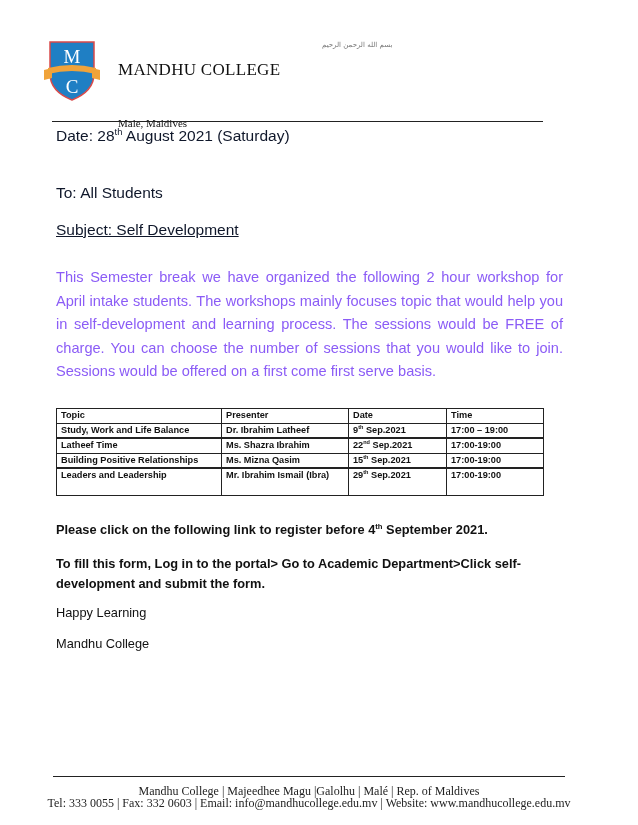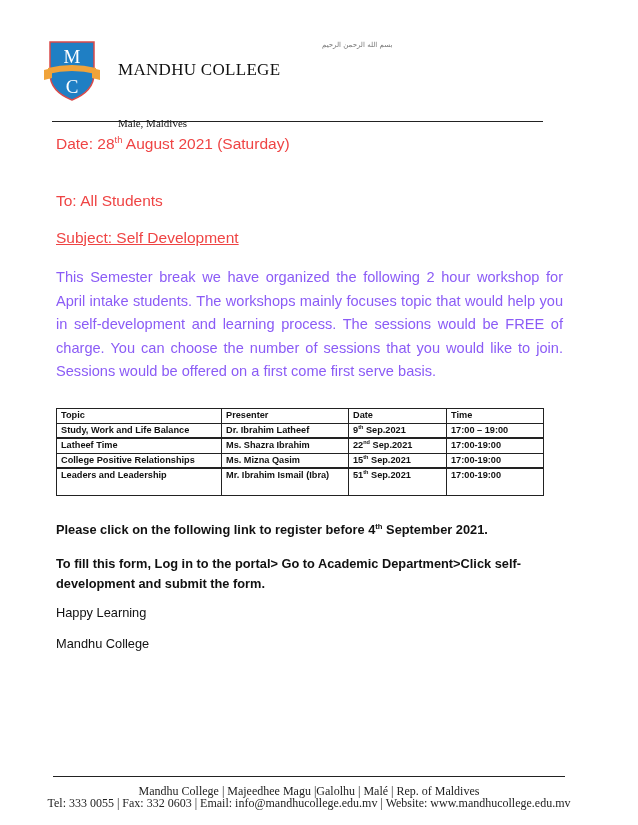--- a/index.html
+++ b/index.html
@@ -2,21 +2,21 @@
 <html><head>
 <meta charset="utf-8">
 <style>
   html, body { margin: 0; padding: 0; background: #ffffff; }
   body { width: 638px; height: 825px; position: relative; overflow: hidden; font-family: "Liberation Sans", sans-serif; color: #111; }
   .logo { position: absolute; left: 44px; top: 40px; width: 56px; height: 62px; }
   .college-name { position: absolute; left: 118px; top: 60px; font-family: "Liberation Serif", serif; font-size: 17px; letter-spacing: 0.3px; color: #111; }
   .college-loc { position: absolute; left: 118px; top: 85px; font-family: "Liberation Serif", serif; font-size: 11px; color: #111; margin-top: 32px; }
   .calligraphy { position: absolute; left: 322px; top: 41px; font-family: "DejaVu Serif", serif; font-size: 7px; color: #777; letter-spacing: -0.5px; }
   .rule-top { position: absolute; left: 52px; top: 121px; width: 491px; height: 0; border-top: 1px solid #222; }
-  .doc { position: absolute; left: 56px; font-family: "Liberation Sans", sans-serif; color: #ef4444; margin-top: 8px; }
+  .doc { position: absolute; left: 56px; font-family: "Liberation Sans", sans-serif; color: #0f172a; }
   .date { top: 127px; font-size: 15.5px; }
   .to { top: 184px; font-size: 15.5px; }
   .subject { top: 221px; font-size: 15.5px; text-decoration: underline; text-align: center; }
   sup { font-size: 60%; vertical-align: super; line-height: 0; }
   .body-para { position: absolute; left: 56px; top: 266px; width: 507px; font-size: 14.6px; line-height: 23.5px; text-align: justify; color: #8b5cf6; }
   table.ws { position: absolute; left: 56px; top: 408px; width: 488px; border-collapse: collapse; font-size: 9.2px; font-weight: bold; color: #111; }
   table.ws td { border: 1px solid #222; padding: 1px 4px; vertical-align: top; line-height: 11.5px; }
   table.ws tr.head td { border-top-width: 1.5px; }
   table.ws tr.thick td { border-top-width: 2px; }
   table.ws td.c1 { width: 156px; }
@@ -71,29 +71,29 @@
     <td><span>9</span><sup>th</sup><span> Sep.2021</span></td>
     <td>17:00 – 19:00</td>
   </tr>
   <tr class="thick">
     <td>Latheef Time</td>
     <td>Ms. Shazra Ibrahim</td>
     <td><span>22</span><sup>nd</sup><span> Sep.2021</span></td>
     <td>17:00-19:00</td>
   </tr>
   <tr>
-    <td>College Positive Relationships</td>
+    <td>Building Positive Relationships</td>
     <td>Ms. Mizna Qasim</td>
     <td><span>15</span><sup>th</sup><span> Sep.2021</span></td>
     <td>17:00-19:00</td>
   </tr>
   <tr class="thick">
     <td>Leaders and Leadership</td>
     <td>Mr. Ibrahim Ismail (Ibra)</td>
-    <td><span>51</span><sup>th</sup><span> Sep.2021</span></td>
+    <td><span>29</span><sup>th</sup><span> Sep.2021</span></td>
     <td style="height:24px;">17:00-19:00</td>
   </tr>
 </tbody>
   </table>
 
 <div class="b-line register"><span>Please click on the following link to register before 4</span><sup>th</sup><span> September 2021.</span></div>
 <div class="b-line instr">To fill this form, Log in to the portal&gt; Go to Academic Department&gt;Click self-development and submit the form.</div>
 <div class="plain happy">Happy Learning</div>
 <div class="plain sign">Mandhu College</div>
 

